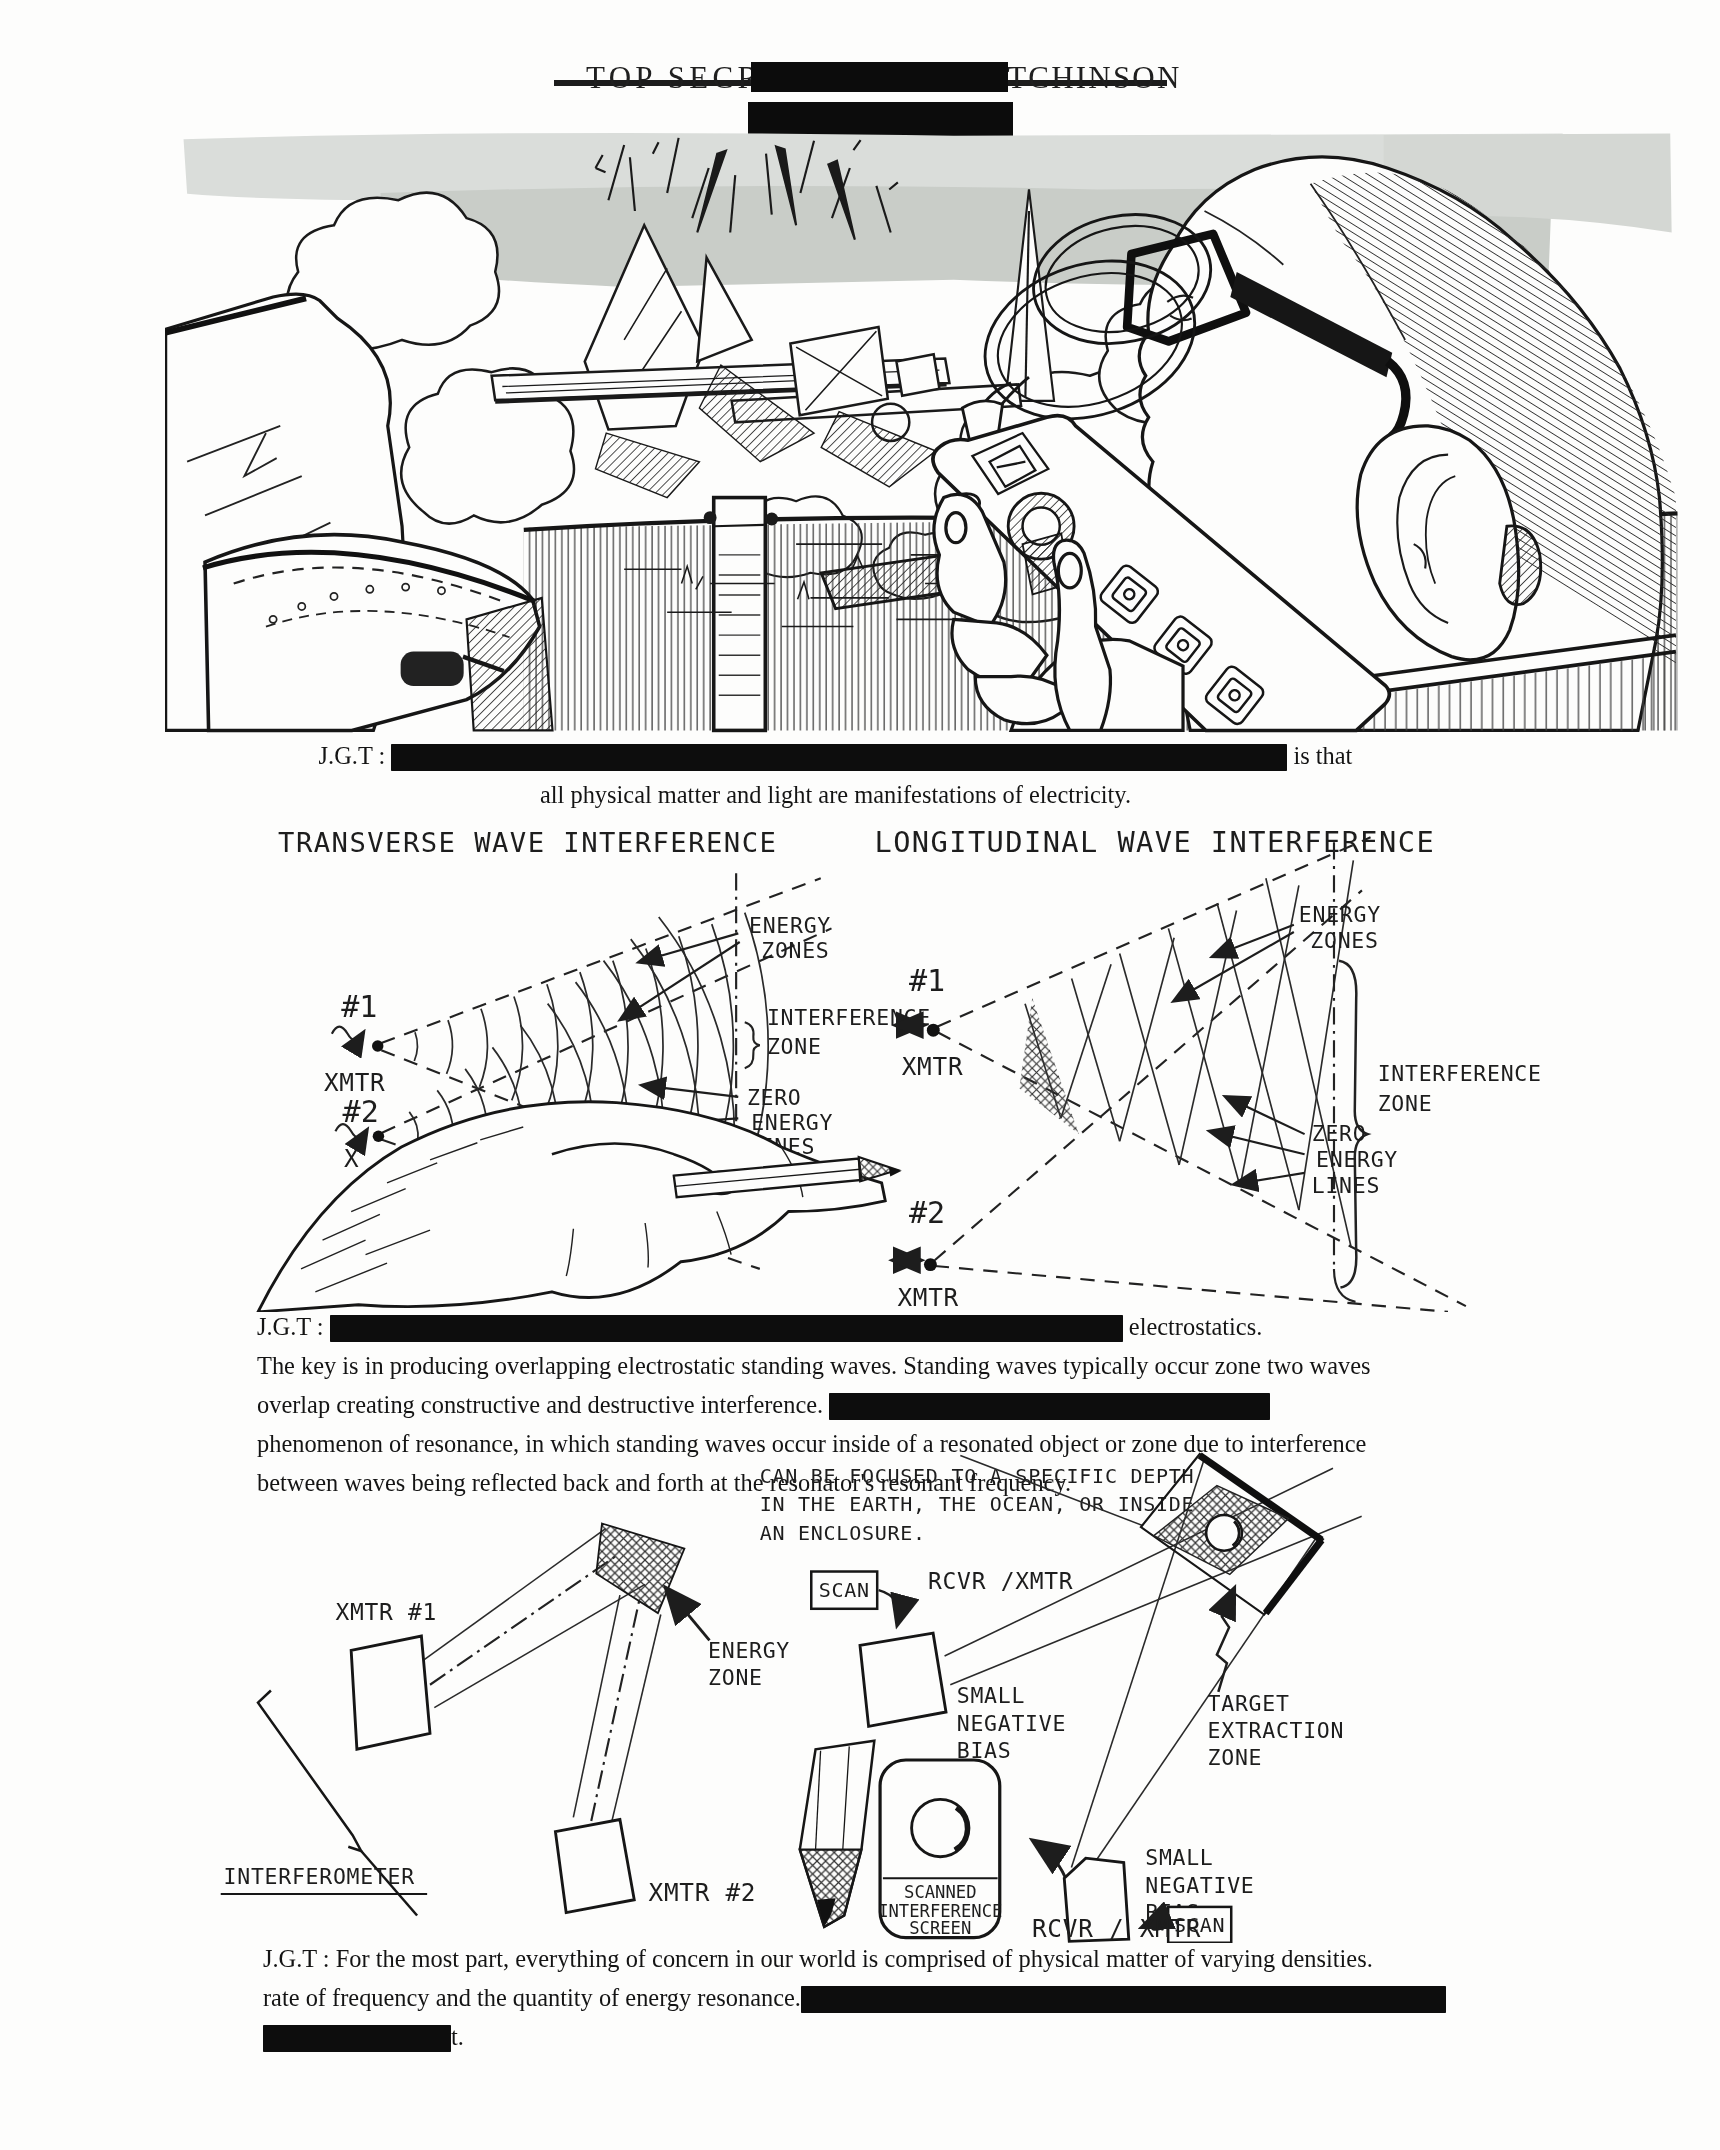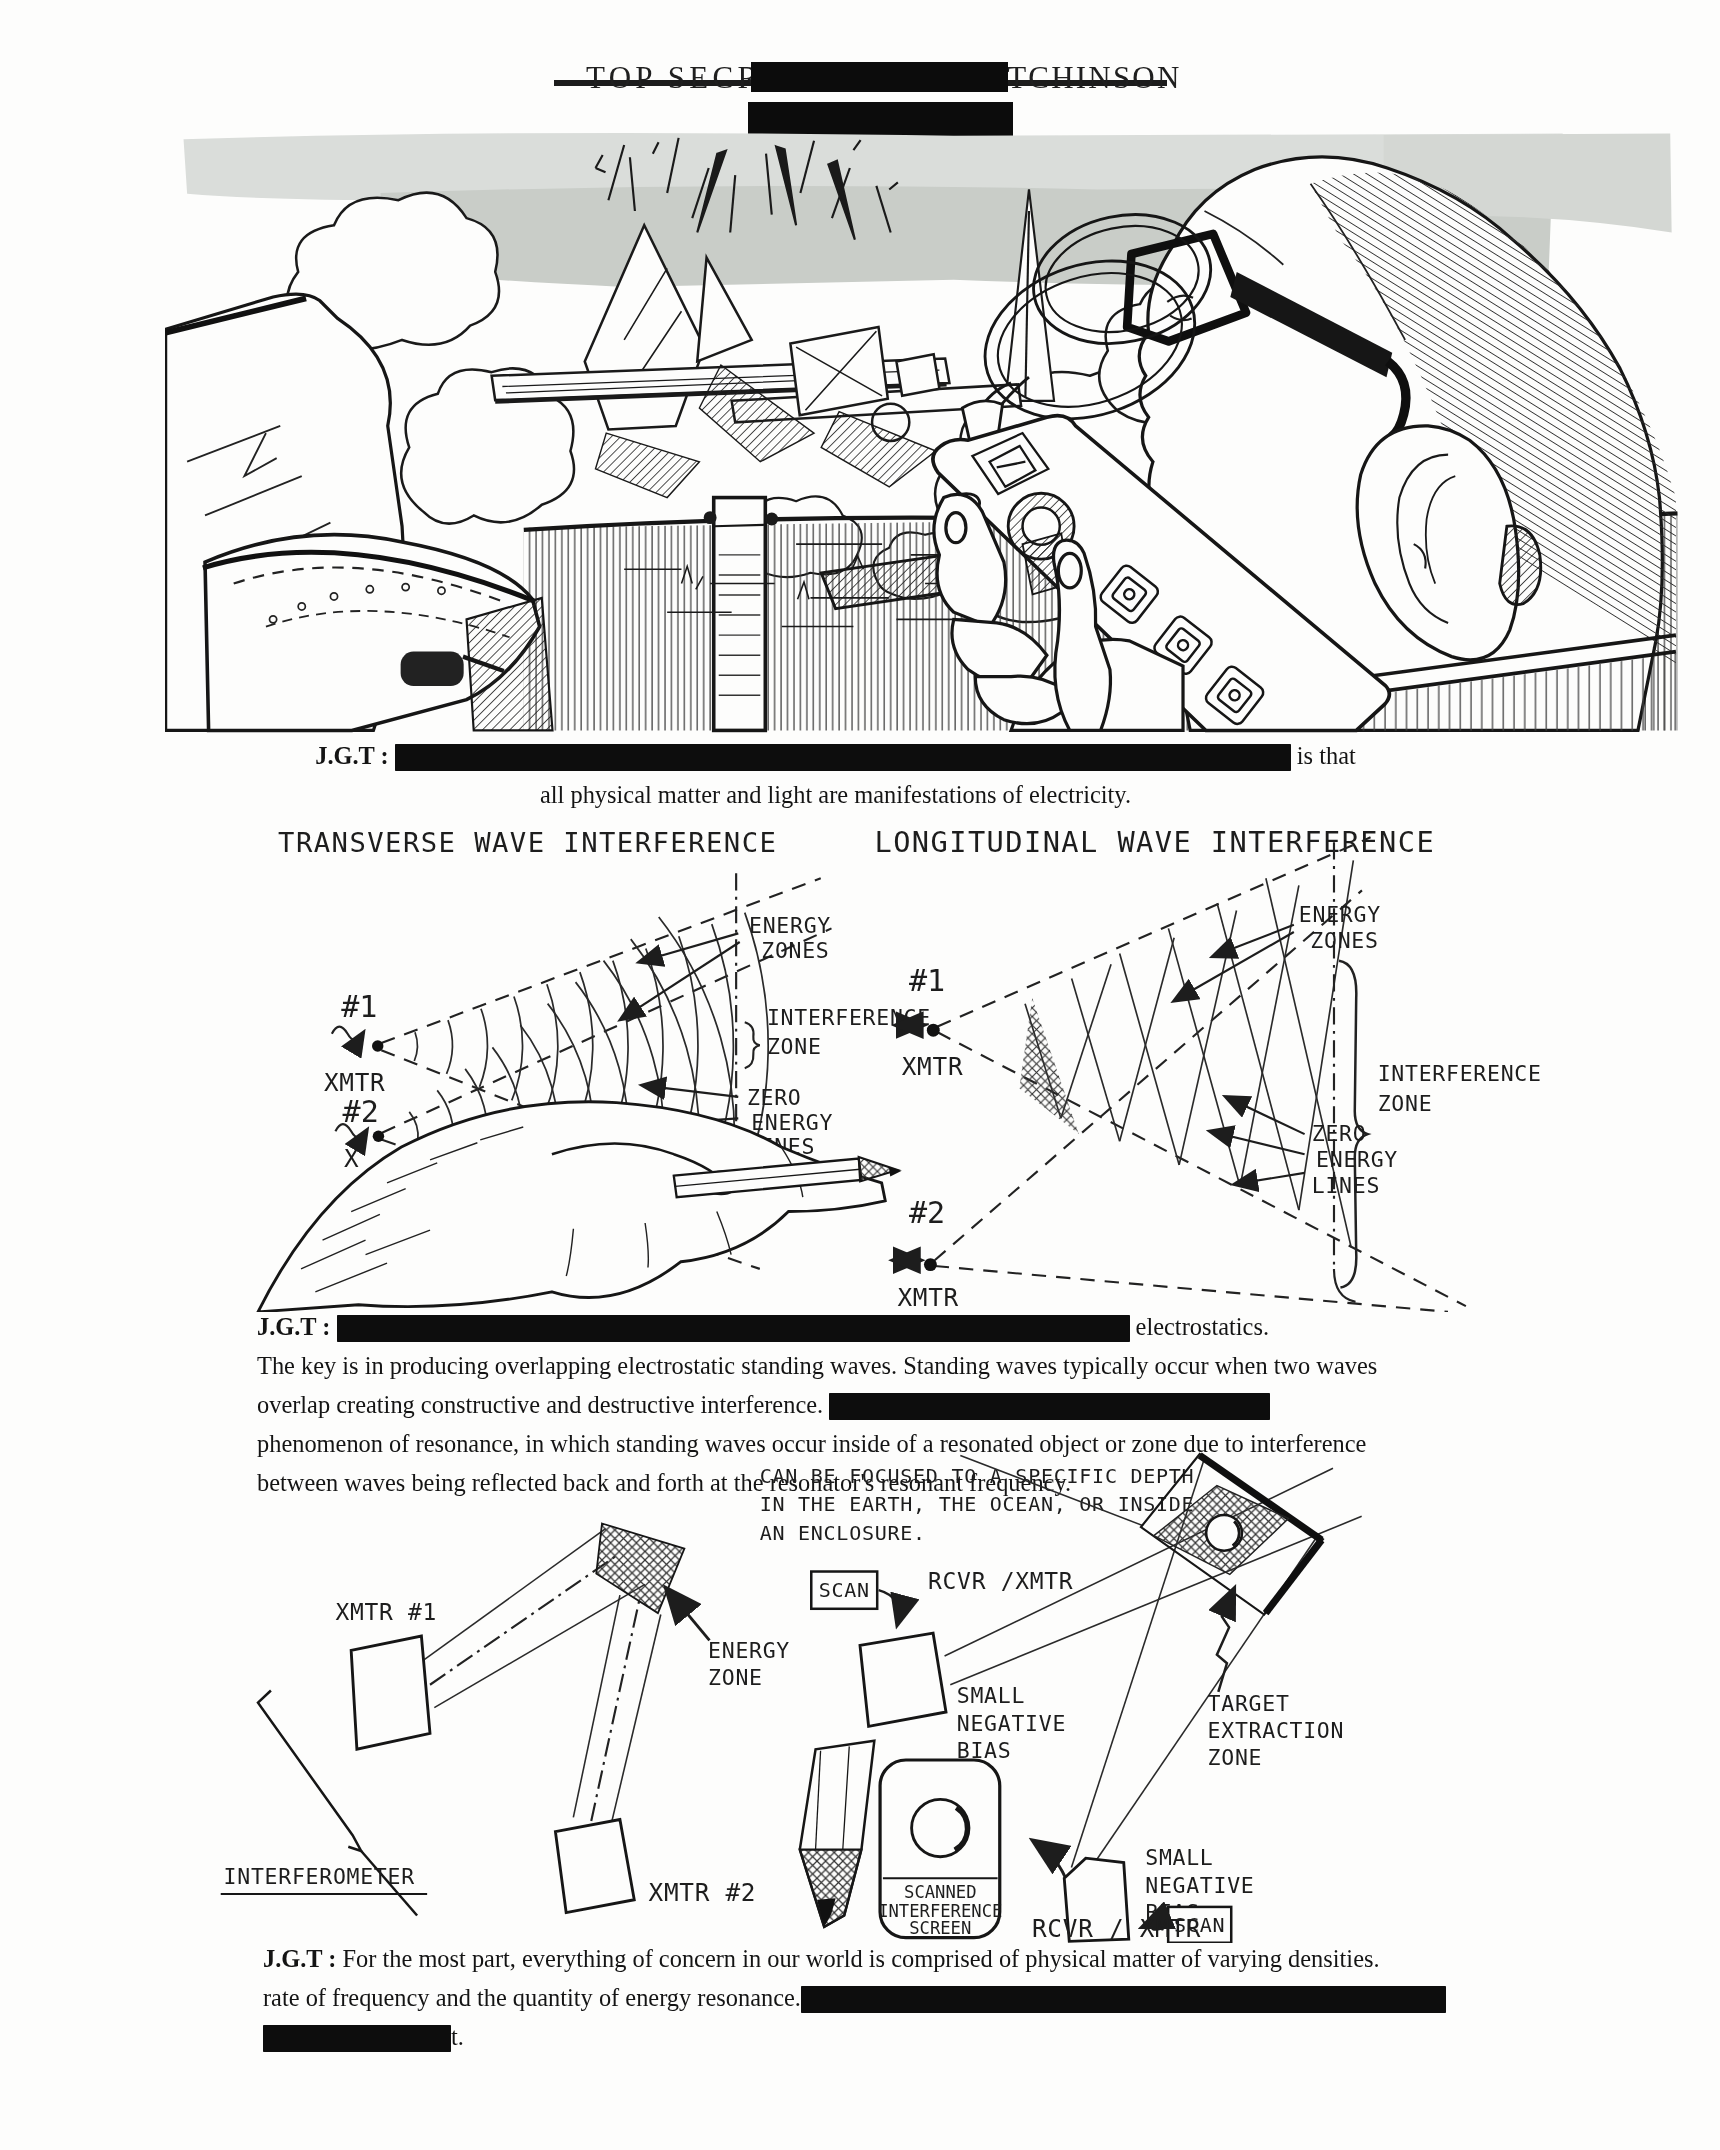--- a/index.html
+++ b/index.html
@@ -1,20 +1,20 @@
 <!DOCTYPE html>
 <html style="font-size:11.5px"><head>
 <meta charset="utf-8">
 <style>
   html,body{margin:0;padding:0;background:#e8e8e8;}
   .page{position:relative;width:1721px;height:2151px;background:#fdfdfc;overflow:hidden;
         font-family:"Liberation Serif",serif;color:#151515;}
   .abs{position:absolute;}
   .typed{font-size:24.4px;line-height:39px;color:#141414;}
-  .speaker{font-weight:bold;}
+  .speaker{font-weight:normal;}
   .redact{display:inline-block;background:#0d0d0d;height:26.5px;vertical-align:-6.5px;border-radius:0.7px;}
   .hdr-text{font-size:31px;letter-spacing:4.3px;color:#1f1f1f;white-space:nowrap;}
   .hdr-line{background:#1c1c1c;height:5.7px;}
   .hdr-bar{background:#0c0c0c;}
   svg text{font-family:"DejaVu Sans Mono",monospace;fill:#1d1d1d;}
   .t38{font-size:38px;letter-spacing:2px;}
   .t40{font-size:40px;letter-spacing:2px;}
   .t42{font-size:42px;}
   .t34{font-size:34px;letter-spacing:1px;}
   .t32{font-size:32px;letter-spacing:1px;}
@@ -387,21 +387,21 @@
       <text x="1622" y="378" class="t30">INTERFERENCE</text>
       <text x="1622" y="420" class="t30">ZONE</text>
       <text x="1530" y="462" class="t30">ZERO</text>
       <text x="1536" y="498" class="t30">ENERGY</text>
       <text x="1530" y="534" class="t30">LINES</text>
     </g>
   </svg>
 
   <div class="abs typed" style="left:257px;top:1307px;width:1262px;">
     <div><span class="speaker">J.G.T : </span><span class="redact" style="width:793px;"></span><span> electrostatics.</span></div>
-    <div>The key is in producing overlapping electrostatic standing waves. Standing waves typically occur when two waves</div>
+    <div>The key is in producing overlapping electrostatic standing waves. Standing waves typically occur zone two waves</div>
     <div><span>overlap creating constructive and destructive interference. </span><span class="redact" style="width:441px;"></span></div>
     <div>phenomenon of resonance, in which standing waves occur inside of a resonated object or zone due to interference</div>
     <div>between waves being reflected back and forth at the resonator's resonant frequency.</div>
   </div>
 
   <svg class="abs" style="left:215px;top:1448px;" width="1333" height="495" viewBox="0 0 1860 690">
 
     <text x="760" y="48" class="t28">CAN BE FOCUSED TO A SPECIFIC DEPTH</text>
     <text x="760" y="88" class="t28">IN THE EARTH, THE OCEAN, OR INSIDE</text>
     <text x="760" y="128" class="t28">AN ENCLOSURE.</text>

